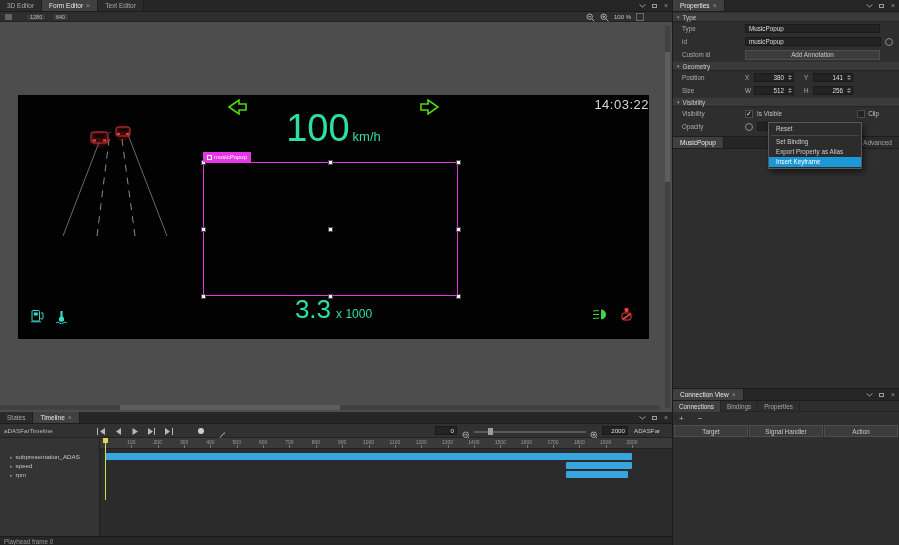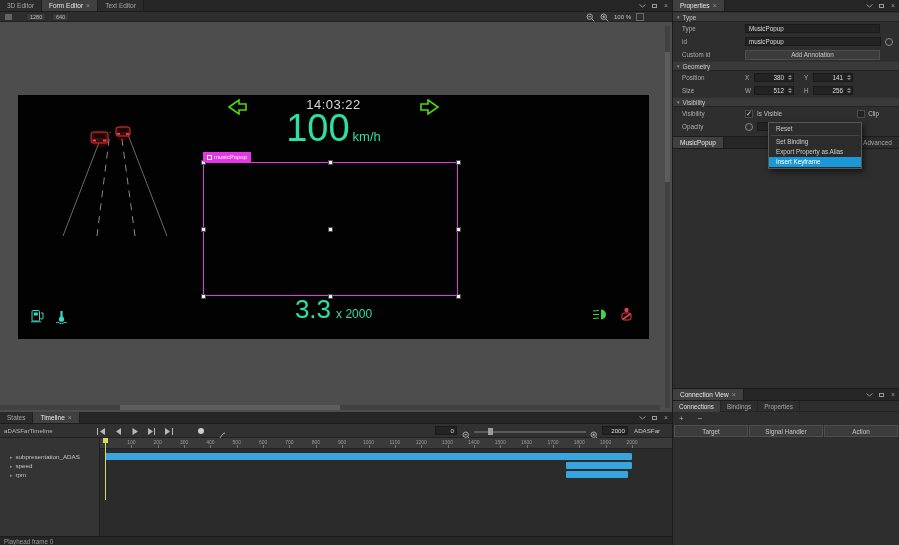--- a/index.html
+++ b/index.html
@@ -20,21 +20,21 @@
 
   
   .crumb{position:absolute;top:1px;height:8px;line-height:7px;font-size:5.5px;color:#b8b8b8;
          background:#3a3a3a;border:1px solid #2a2a2a;padding:0 3px}
   .ztext{font-size:6px;color:#c4c4c4}
   .tinybox{width:8px;height:8px;border:1px solid #6a6a6a;display:inline-block}
 
   
   .canvas{position:absolute;left:0;top:22px;width:672px;height:390px;background:#4d4d4d}
   .dash{position:absolute;left:18px;top:73px;width:631px;height:244px;background:#020202}
-  .clock{position:absolute;left:0;top:2px;width:100%;text-align:center;font-size:13px;color:#d8d8d8;letter-spacing:.5px}
+  .clock{position:absolute;left:0;top:2px;width:100%;text-align:right;font-size:13px;color:#d8d8d8;letter-spacing:.5px}
   .speedrow{position:absolute;left:0;top:14px;width:100%;display:flex;justify-content:center;align-items:baseline;gap:3px}
   .speedval{font-size:38px;line-height:1;color:#2be0a2}
   .speedunit{font-size:13px;color:#2be0a2}
   .rpmrow{position:absolute;left:0;top:201px;width:100%;display:flex;justify-content:center;align-items:baseline;gap:5px}
   .rpmval{font-size:26px;line-height:1;color:#2be0a2}
   .rpmunit{font-size:12px;color:#2be0a2}
   .selrect{position:absolute;left:185px;top:67px;width:255px;height:134px;border:1px solid #e636e6;z-index:3}
   .seltag{position:absolute;left:185px;top:57px;height:10px;background:#e636e6;display:flex;align-items:center;
           gap:2px;padding:0 4px;z-index:6}
   .seltag span{font-size:6px;color:#fff}
@@ -230,21 +230,21 @@
       <div class="handle" style="left:438px;top:65px"></div>
       <div class="handle" style="left:183px;top:132px"></div>
       <div class="handle" style="left:310px;top:132px"></div>
       <div class="handle" style="left:438px;top:132px"></div>
       <div class="handle" style="left:183px;top:199px"></div>
       <div class="handle" style="left:310px;top:199px"></div>
       <div class="handle" style="left:438px;top:199px"></div>
 
       <div class="rpmrow">
         <span class="rpmval">3.3</span>
-        <span class="rpmunit">x 2000</span>
+        <span class="rpmunit">x 1000</span>
       </div>
 
       <span class="abs" style="left:12px;top:213px">
         <svg width="15" height="15" viewBox="0 0 15 15">
             <rect x="2" y="2.5" width="7.5" height="10.5" rx="1" fill="none" stroke="#38d8c8"></rect>
             <rect x="3.8" y="4.5" width="4" height="3" fill="#38d8c8"></rect>
             <path d="M11 5 h2 v5 a1.2 1.2 0 0 1 -2.4 0" fill="none" stroke="#38d8c8"></path>
             <path d="M1 13.8 h10" stroke="#38d8c8"></path>
           </svg>
       </span>

